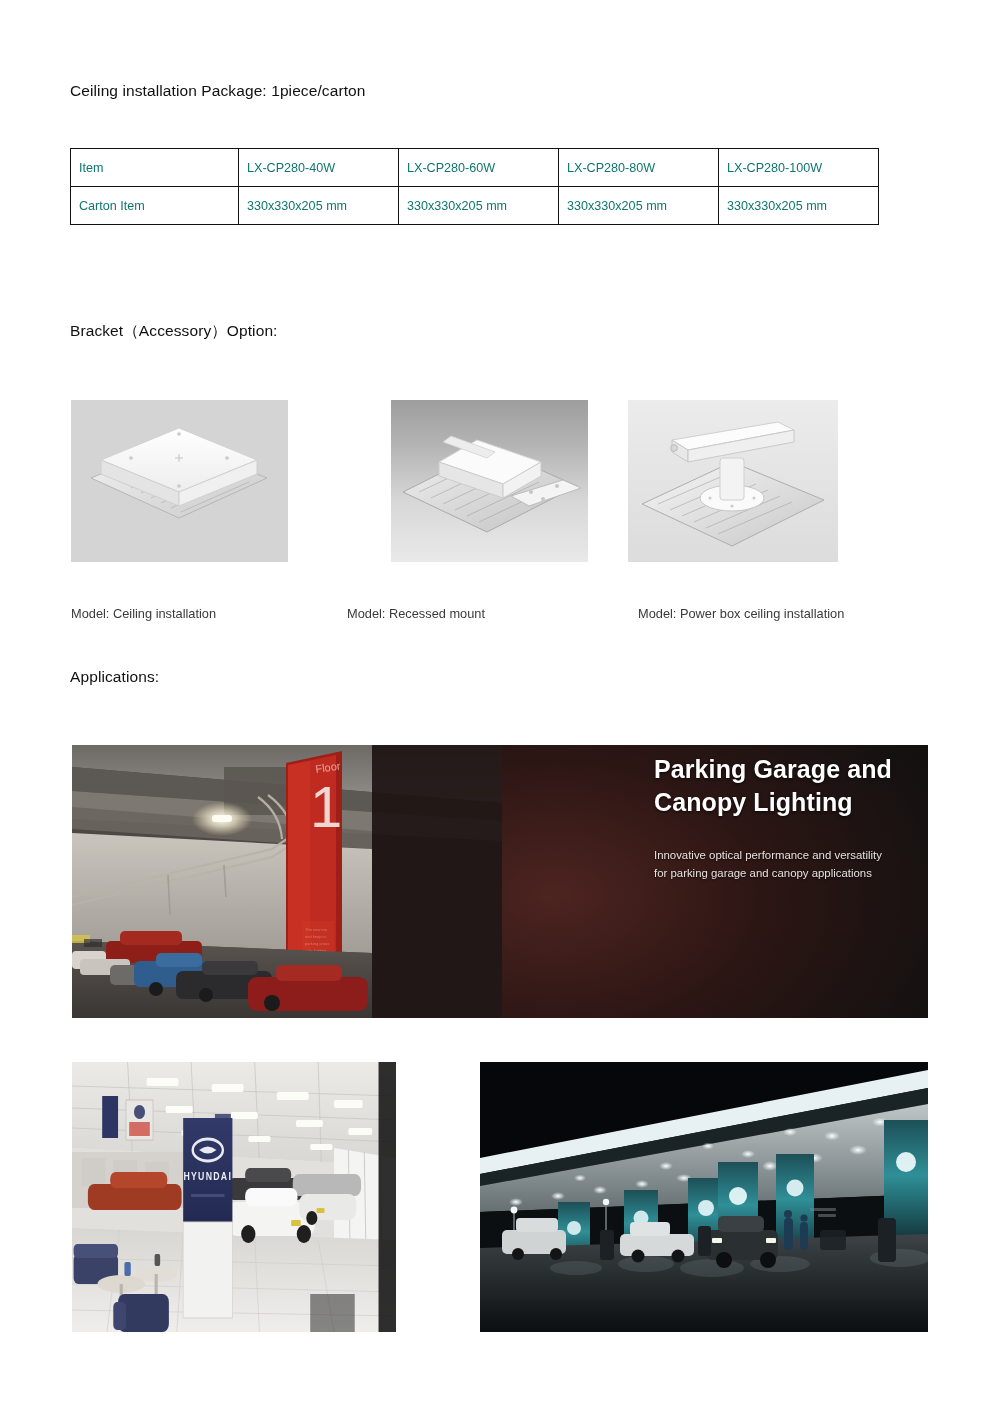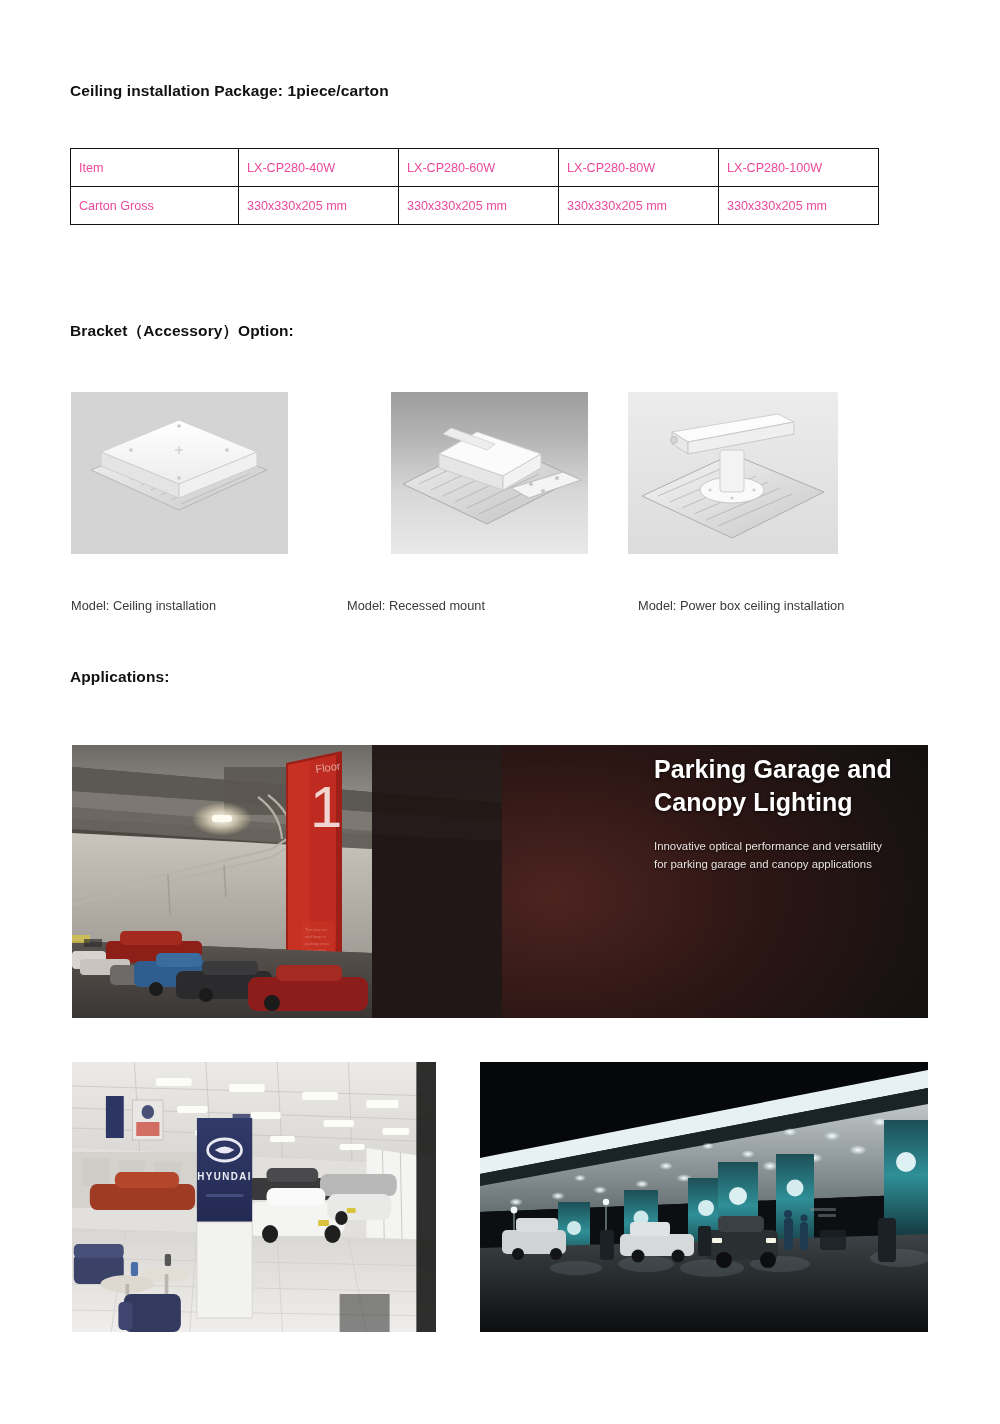--- a/index.html
+++ b/index.html
@@ -16,21 +16,21 @@
     color: #1b1b1b;
     overflow: hidden;
   }
 
   .page { position: relative; width: 1000px; height: 1424px; }
 
   
   .heading {
     position: absolute;
     font-size: 15.5px;
-    font-weight: 700;
+    font-weight: 400;
     color: #111111;
     letter-spacing: .1px;
     white-space: nowrap;
   }
   #heading-package { left: 70px; top: 82px; }
   #heading-bracket { left: 70px; top: 321px; }
   #heading-applications { left: 70px; top: 668px; }
 
   
   .spec-table {
@@ -39,32 +39,32 @@
     top: 148px;
     width: 808px;
     border-collapse: collapse;
     table-layout: fixed;
   }
   .spec-table td {
     border: 1.6px solid #111111;
     height: 37px;
     padding: 0 8px;
     font-size: 12.6px;
-    color: #ec4899;
+    color: #0f766e;
     vertical-align: middle;
     white-space: nowrap;
     overflow: hidden;
   }
   .spec-table col.c-label { width: 168px; }
   .spec-table col.c-val   { width: 160px; }
 
   
   .bracket-row { position: absolute; left: 0; top: 392px; width: 1000px; }
 
-  .bracket-item { position: absolute; top: 0; }
+  .bracket-item { position: absolute; top: 8px; }
   #bracket-0 { left: 71px;  width: 217px; }
   #bracket-1 { left: 363px; width: 197px; padding-left: 28px; }
   #bracket-2 { left: 628px; width: 210px; }
 
   .photo {
     position: relative;
     overflow: hidden;
     border: 0;
   }
   #bracket-0 .photo { height: 162px; background: #d4d4d4; }
@@ -105,29 +105,29 @@
     background: radial-gradient(120% 130% at 18% 55%, #4d2420 0%, #2c1614 38%, #171211 70%, #0e0c0c 100%);
   }
 
   .banner-text { position: absolute; left: 582px; top: 8px; width: 270px; }
   .banner-title {
     font-size: 25px; font-weight: 700; color: #ffffff;
     line-height: 1.33; letter-spacing: .1px;
     text-shadow: 0 1px 3px rgba(0,0,0,.8);
   }
   .banner-sub {
-    margin-top: 17px;
+    margin-top: 26px;
     font-size: 11.4px; color: #e7e2df; line-height: 1.66;
     text-shadow: 0 1px 2px rgba(0,0,0,.7);
   }
 
   
   #bottom-row { position: absolute; left: 72px; top: 1062px; width: 856px; height: 270px; }
   .bottom-photo { position: absolute; top: 0; height: 270px; overflow: hidden; }
-  #photo-dealership { left: 0;   width: 364px; background: #e6e6e4; }
+  #photo-dealership { left: 0;   width: 324px; background: #e6e6e4; }
   #photo-station    { left: 408px; width: 448px; background: #05070a; }
 
   .scene-svg { position: absolute; inset: 0; width: 100%; height: 100%; display: block; }
 </style>
 </head>
 <body>
 
 <div class="page">
 
   <div class="heading" id="heading-package">Ceiling installation Package: 1piece/carton</div>
@@ -142,21 +142,21 @@
     </colgroup>
     <tbody>
       <tr>
         <td>Item</td>
         <td>LX-CP280-40W</td>
         <td>LX-CP280-60W</td>
         <td>LX-CP280-80W</td>
         <td>LX-CP280-100W</td>
       </tr>
       <tr>
-        <td>Carton Gross</td>
+        <td>Carton Item</td>
         <td>330x330x205 mm</td>
         <td>330x330x205 mm</td>
         <td>330x330x205 mm</td>
         <td>330x330x205 mm</td>
       </tr>
     </tbody>
   </table>
 
   <div class="heading" id="heading-bracket">Bracket（Accessory）Option:</div>
 

